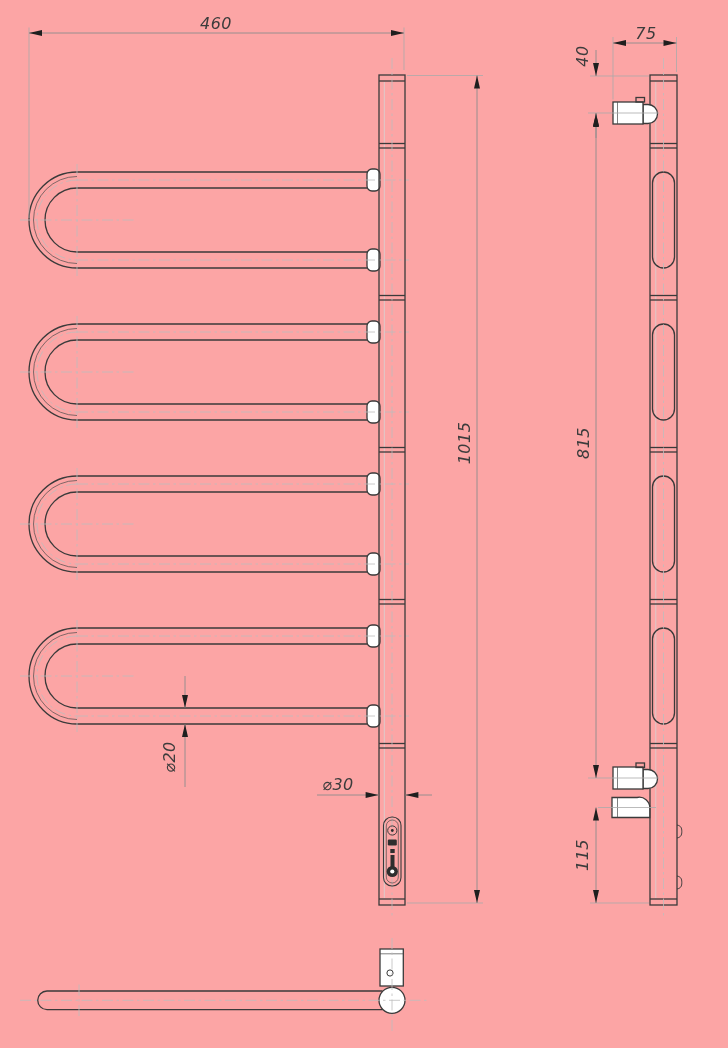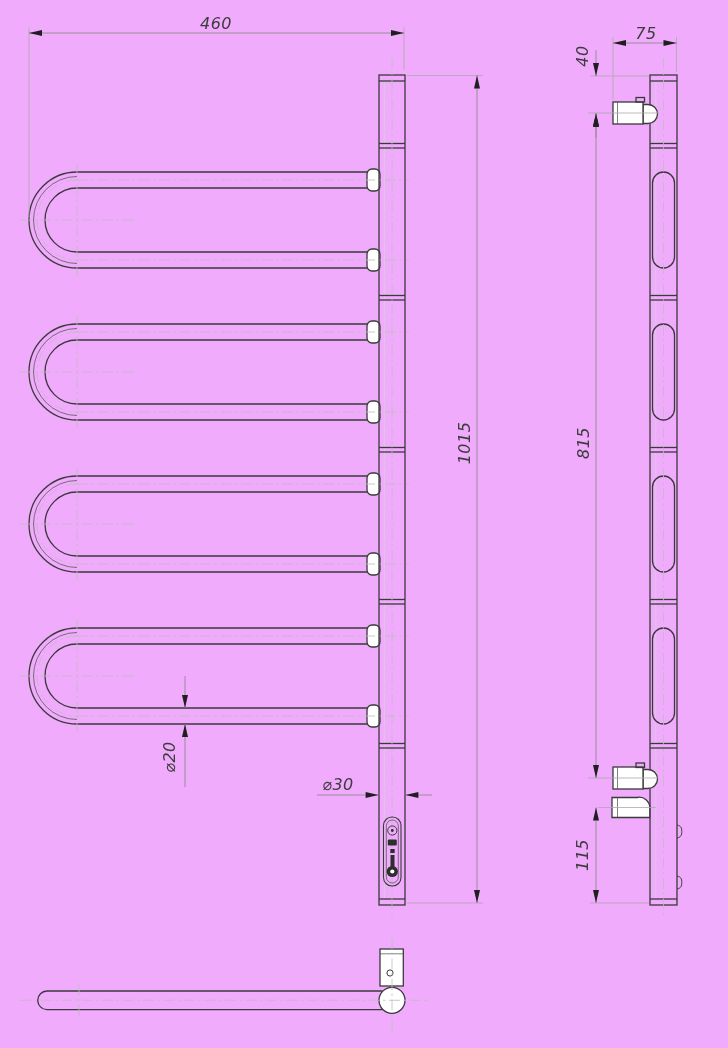--- a/index.html
+++ b/index.html
@@ -1,16 +1,16 @@
 <!DOCTYPE html>
 <html><head>
 <meta charset="utf-8">
 <style>
   html,body{margin:0;padding:0;background:#fff;}
-  .canvas{position:relative;width:728px;height:1048px;background:#f0abfc;overflow:hidden;}
+  .canvas{position:relative;width:728px;height:1048px;background:#fca5a5;overflow:hidden;}
   svg{display:block;}
   .obj{stroke:#3a3a3a;stroke-width:1.3;fill:none;}
   .thin{stroke:#4a4a4a;stroke-width:0.7;fill:none;}
   .cl{stroke:#bcbcbc;stroke-width:0.8;fill:none;stroke-dasharray:11 3.5 2.5 3.5;}
   .faint{stroke:#d4d4d4;stroke-width:0.8;fill:none;}
   .ext{stroke:#a9a9a9;stroke-width:0.8;fill:none;}
   .dim{stroke:#8c8c8c;stroke-width:0.9;fill:none;}
   .dtxt{font:italic 16px "DejaVu Sans", sans-serif;fill:#3c3c3c;letter-spacing:0.5px;}
   .fillDark{fill:#2e2e2e;stroke:none;}
   .whitefill{fill:#ffffff;}

